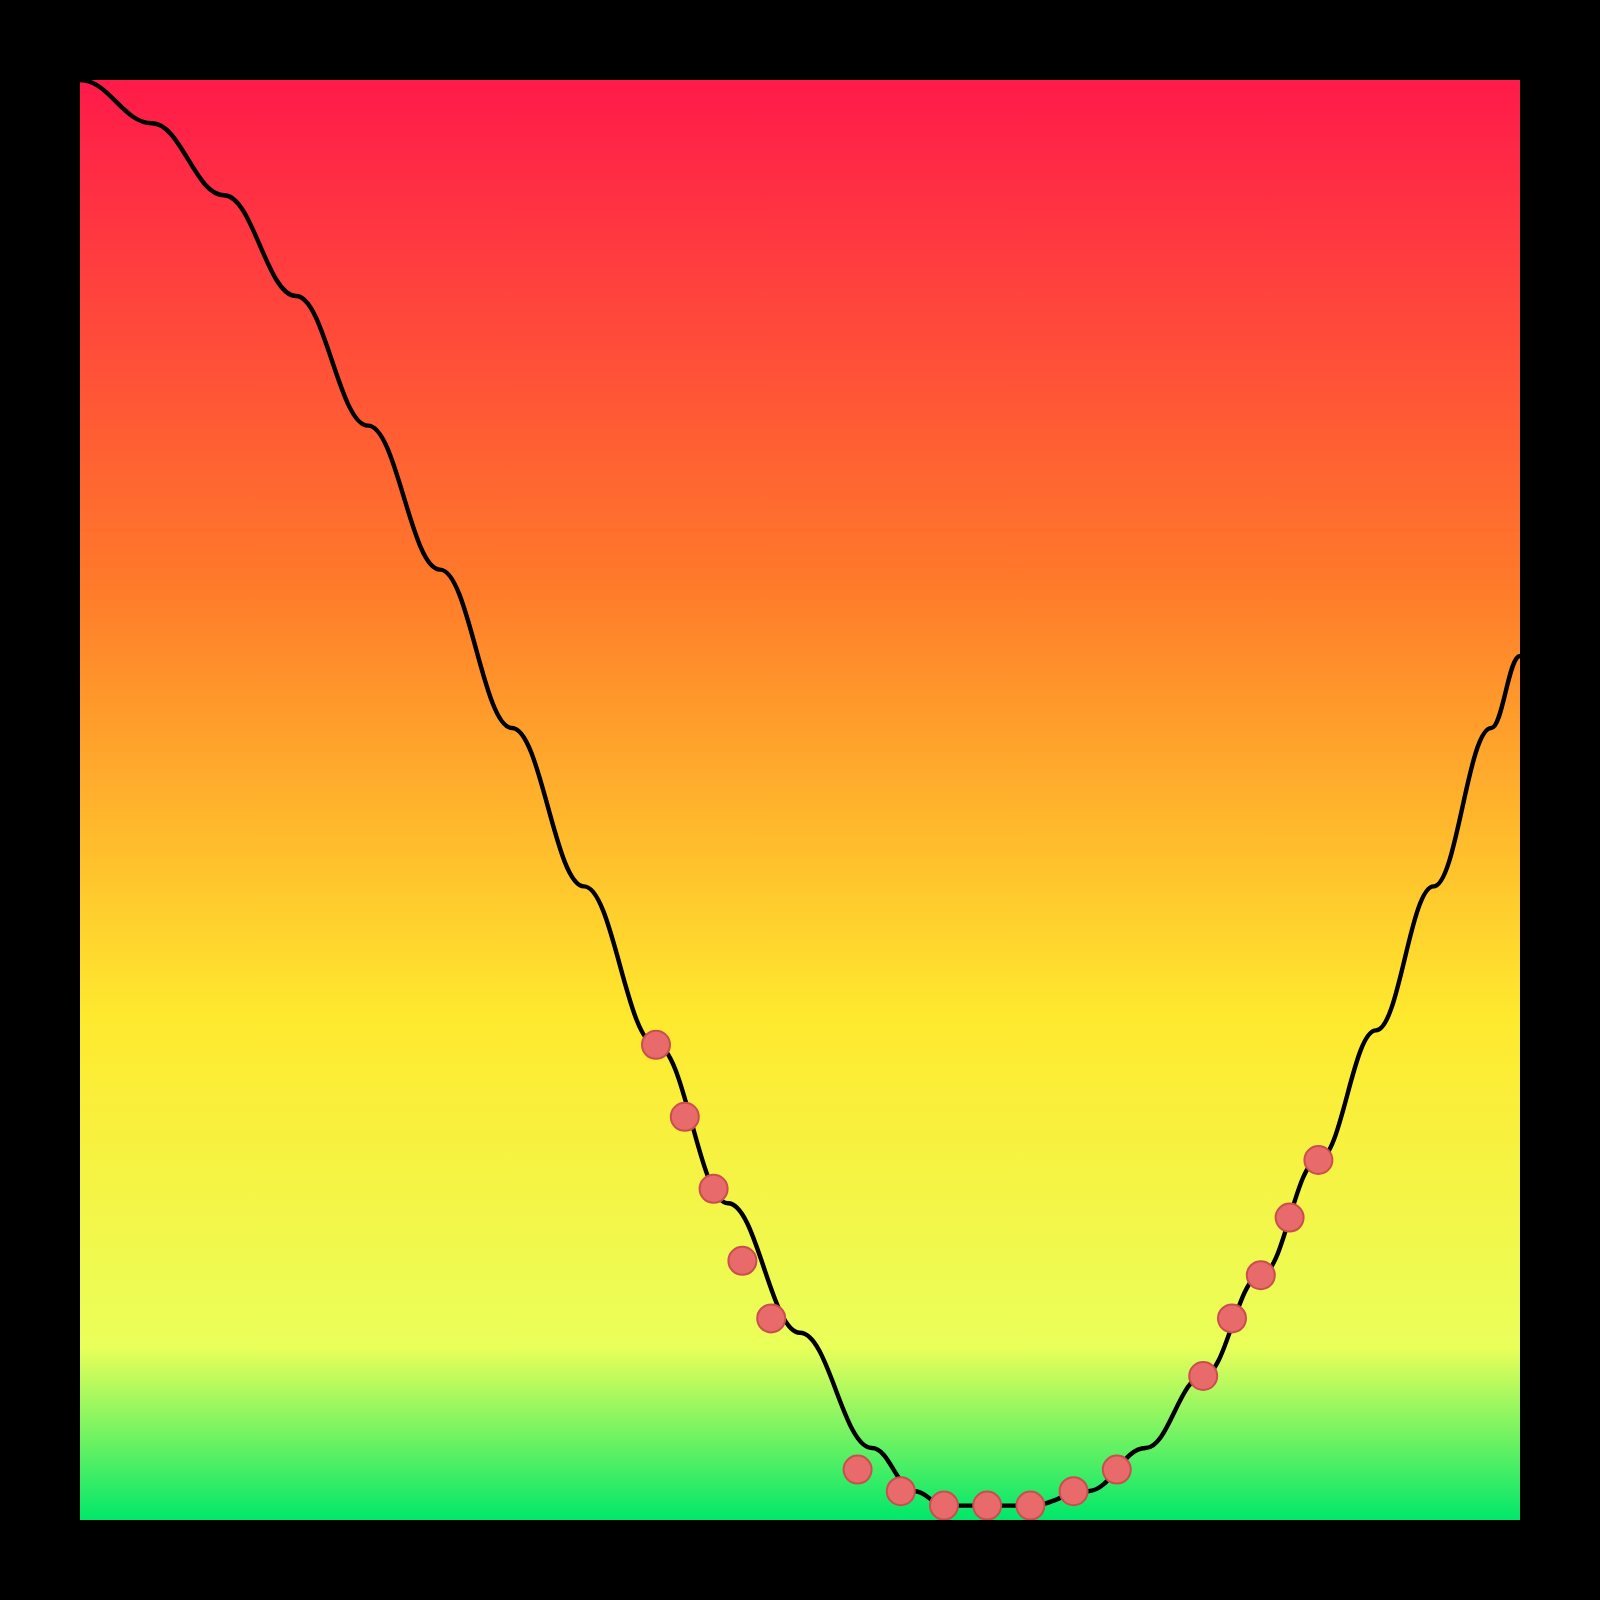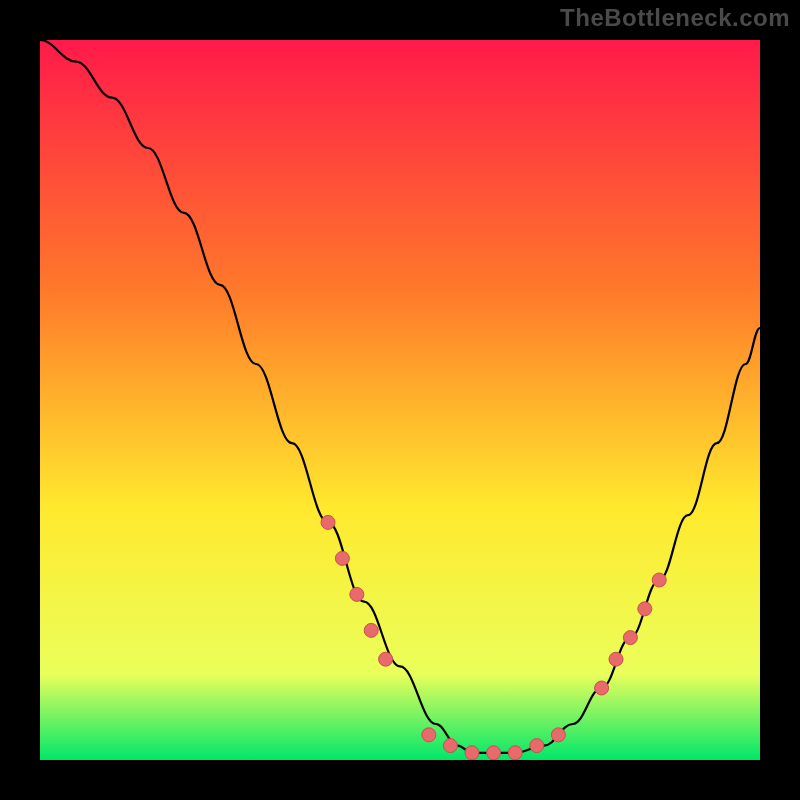--- a/index.html
+++ b/index.html
@@ -36,21 +36,20 @@
     overflow: hidden;
   }
   .plot-area svg {
     display: block;
   }
 </style>
 </head>
 <body>
 
 <div class="frame">
-  <div class="watermark">TheBottleneck.com</div>
   <div class="plot-area">
     <svg id="chart-svg" width="720" height="720" viewBox="0 0 720 720">
       <defs>
         <linearGradient id="bg-grad" x1="0" y1="0" x2="0" y2="1">
           <stop id="g0" offset="0%" stop-color="#ff1a4a"></stop>
           <stop id="g1" offset="35%" stop-color="#ff7a2a"></stop>
           <stop id="g2" offset="65%" stop-color="#ffe92e"></stop>
           <stop id="g3" offset="88%" stop-color="#eaff5a"></stop>
           <stop id="g4" offset="100%" stop-color="#00e76a"></stop>
         </linearGradient>

